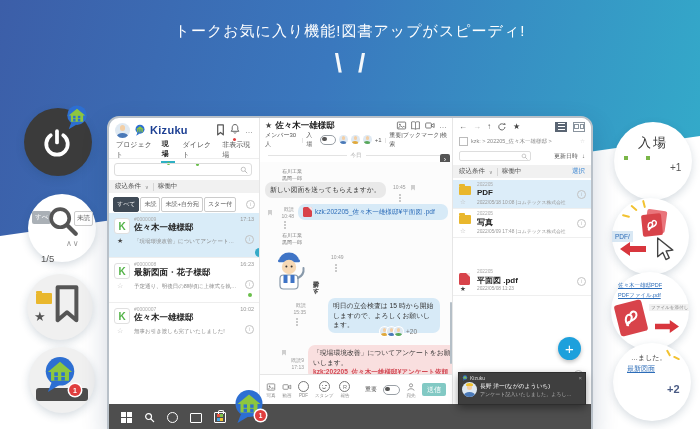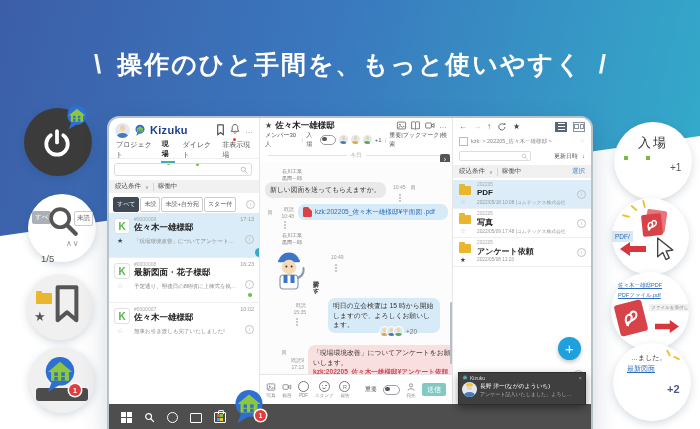--- a/index.html
+++ b/index.html
@@ -239,23 +239,23 @@
       <rect x="14.5" y="28" width="4" height="8" fill="#3f74c6"></rect>
       <rect x="21.5" y="28" width="4" height="8" fill="#3f74c6"></rect>
       <path d="M29 31 C33 29 35 25 34.5 21" fill="none" stroke="#8899aa" stroke-width="2" stroke-linecap="round"></path>
     </symbol>
   </defs>
 </svg>
 
 <div class="stage">
 
   <div class="sky"></div>
+  <div class="hero-sub">トークお気に入り機能!図書アップがスピーディ!</div>
   <div class="hero-title">
     <span class="slash">\</span>
-    <span class="main">操作のひと手間を、もっと使いやすく</span>
     <span class="slash">/</span>
   </div>
 
   <div class="pcirc dark" style="left:24px;top:108px;width:68px;height:68px;">
     <svg class="abs" style="left:18px;top:20px;color:#fff" width="30" height="30">
         <use href="#sym-power"></use>
       </svg>
     <svg class="abs" style="left:40px;top:-4px" width="26" height="26">
         <use href="#sym-kz"></use>
       </svg>
@@ -618,24 +618,24 @@
           <i class="info finfo">i</i>
         </div>
         <div class="fitem" style="top:91px">
           <span class="fic folder"></span>
           <span class="fbadge">202205</span>
           <span class="fname">写真</span>
           <span class="fmeta">2022/05/09 17:48 |コムテックス株式会社</span>
           <span class="fstar">☆</span>
           <i class="info finfo">i</i>
         </div>
-        <div class="fitem" style="top:120px">
-          <span class="fic folder"></span>
+        <div class="fitem" style="top:149px">
+          <span class="fic pdfchip" style="width:11px;height:12px"></span>
           <span class="fbadge">202205</span>
-          <span class="fname">アンケート依頼</span>
+          <span class="fname">平面図 .pdf</span>
           <span class="fmeta">2022/05/08 11:23</span>
           <span class="fstar on">★</span>
           <i class="info finfo">i</i>
         </div>
         <span class="fab">+</span>
         <div class="pager">
           <span>«</span>
           <span>‹</span>
           <span class="cur">1</span>
           <span>›</span>

